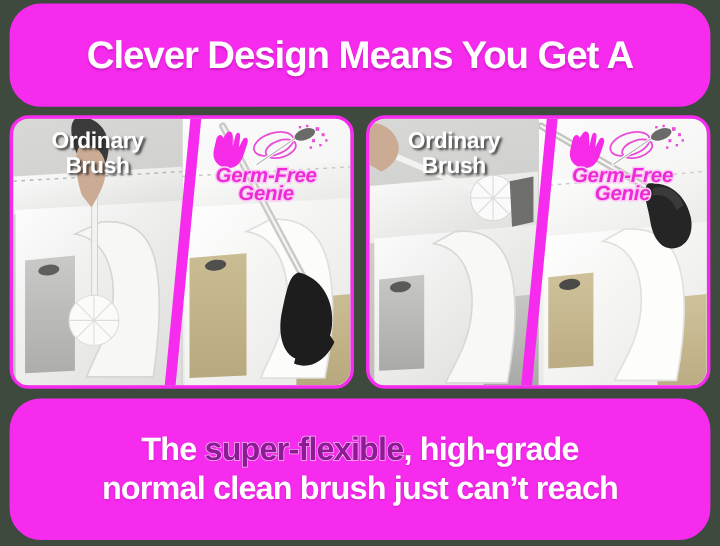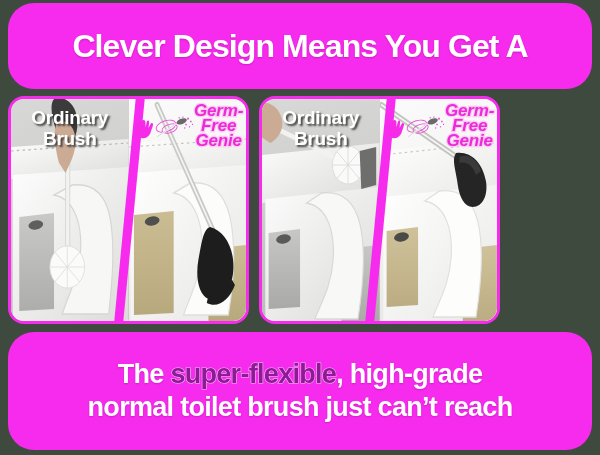--- a/index.html
+++ b/index.html
@@ -30,21 +30,21 @@
   }
   .hl-em{
     color:#8E1B96;
     -webkit-text-stroke:1.4px #F3B9F0;
     paint-order:stroke fill;
     text-shadow:none;
   }
 
   
   .panels{
-    position:absolute;left:8px;top:96px;width:492px;height:228px;
+    position:absolute;left:8px;top:96px;width:584px;height:228px;
     display:flex;gap:10px;
   }
   .panel{
     position:relative;
     flex:1 1 0;
     border:3px solid #F72BEE;
     border-radius:16px;
     overflow:hidden;
     background:#cfcfcf;
   }
@@ -87,21 +87,21 @@
     font-size:19px;
     line-height:21px;
     letter-spacing:-0.3px;
     text-shadow:2px 2px 2px rgba(40,40,40,.85);
     pointer-events:none;
   }
 
   .genie-logo{
     position:absolute;z-index:8;
     top:4px;left:2px;right:2px;
-    display:flex;align-items:center;
+    display:flex;flex-direction:column;align-items:center;
     pointer-events:none;
   }
   .genie-art{width:104px;height:40px;display:block;margin-bottom:-4px;}
   .genie-text{
     text-align:center;
     font-weight:bold;
     font-style:italic;
     font-size:17px;
     line-height:15px;
     color:#EC2BD6;
@@ -360,16 +360,16 @@
           </div>
         </div>
 
         <div class="divider"></div>
       </div>
     </div>
   </div>
 
   <div class="copy-banner">
     <div class="copy-line"><span>The </span><span class="copy-em">super-flexible</span><span>, high-grade</span></div>
-    <div class="copy-line">normal toilet brush just can’t reach</div>
+    <div class="copy-line">normal clean brush just can’t reach</div>
   </div>
 
 </div>
 
 </body></html>

